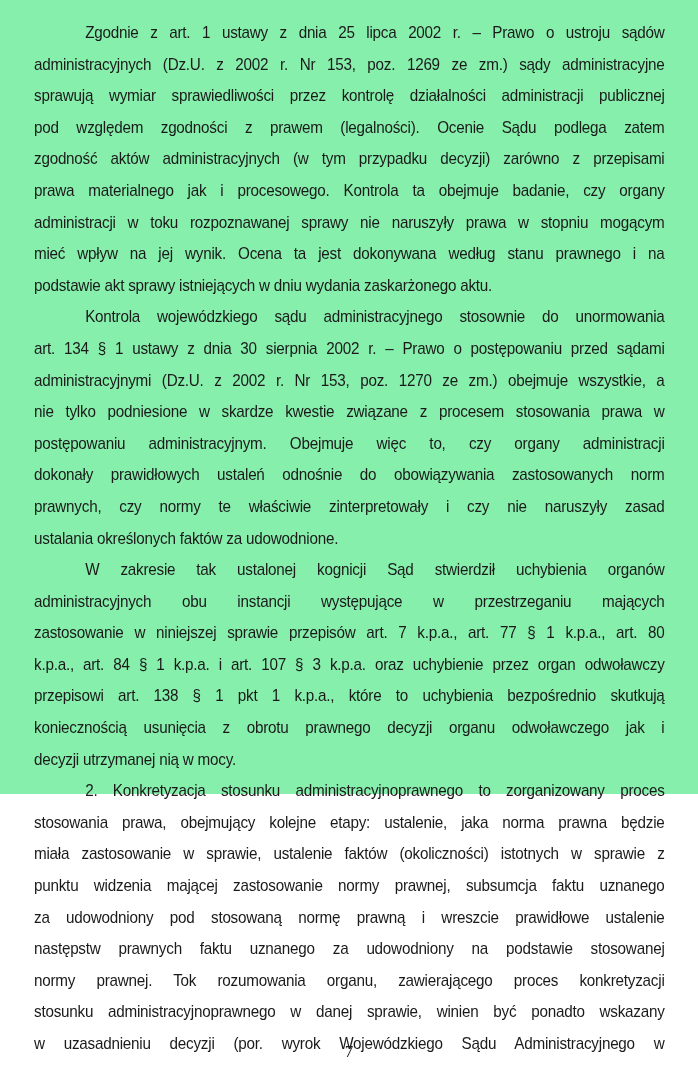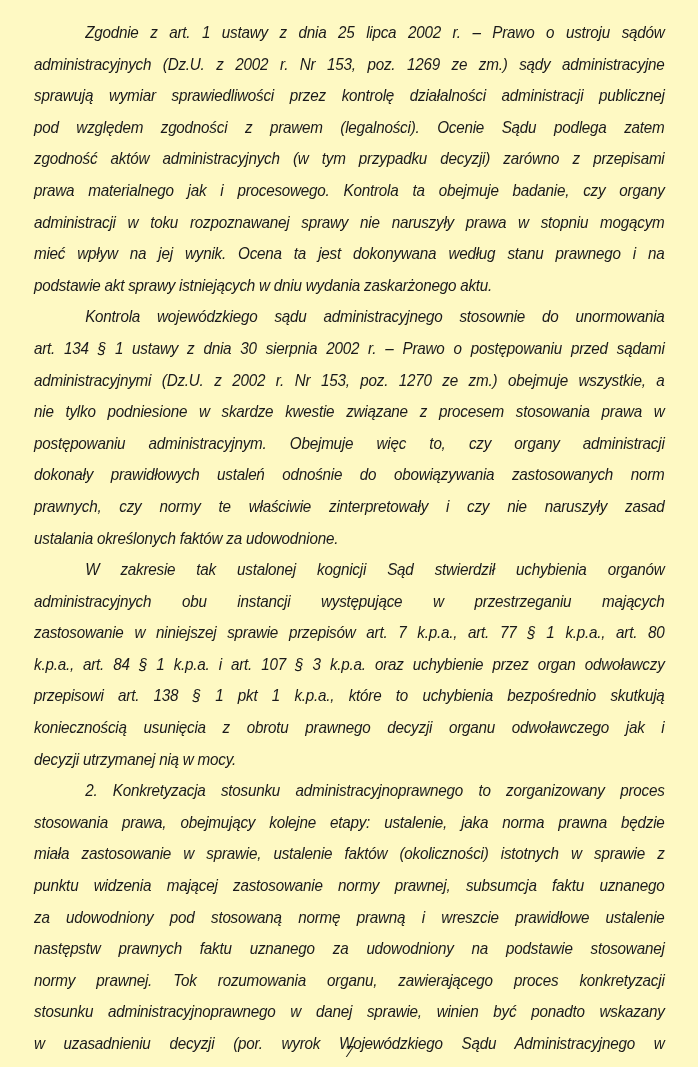--- a/index.html
+++ b/index.html
@@ -1,20 +1,19 @@
 <!DOCTYPE html>
 <html><head>
 <meta charset="utf-8">
 <style>
   html, body { margin: 0; padding: 0; background: #ffffff; }
   body { width: 698px; height: 1067px; position: relative; overflow: hidden; }
   .page {
-    position: absolute; left: 0; top: 0; width: 698px; height: 1067px;
-    background: #fef9c3;
-    font-style: italic;
+    position: absolute; left: 0; top: 0; width: 698px; height: 794px;
+    background: #86efac;
   }
   .text {
     position: absolute; left: 34px; top: 17px; width: 631px;
     font-family: "Liberation Sans", sans-serif;
     font-size: 16.4px;
     color: #1a1a1a;
     letter-spacing: -0.25px;
   }
   .line {
     display: block;

